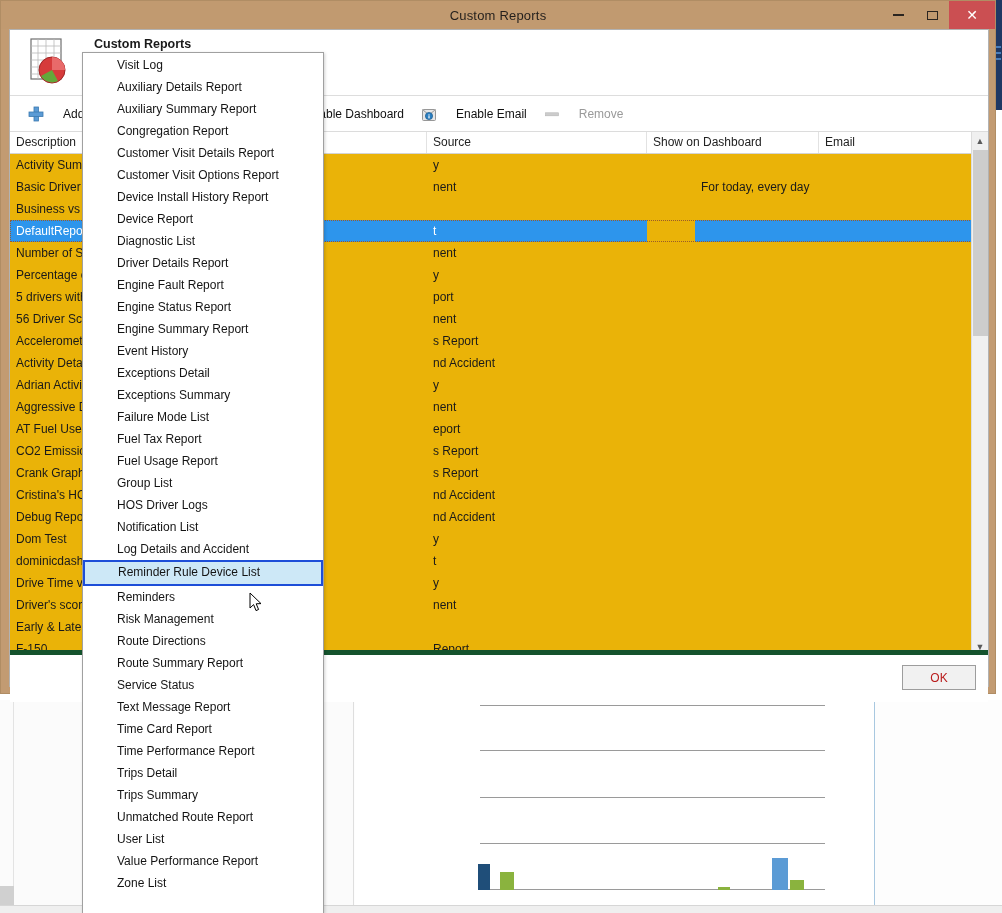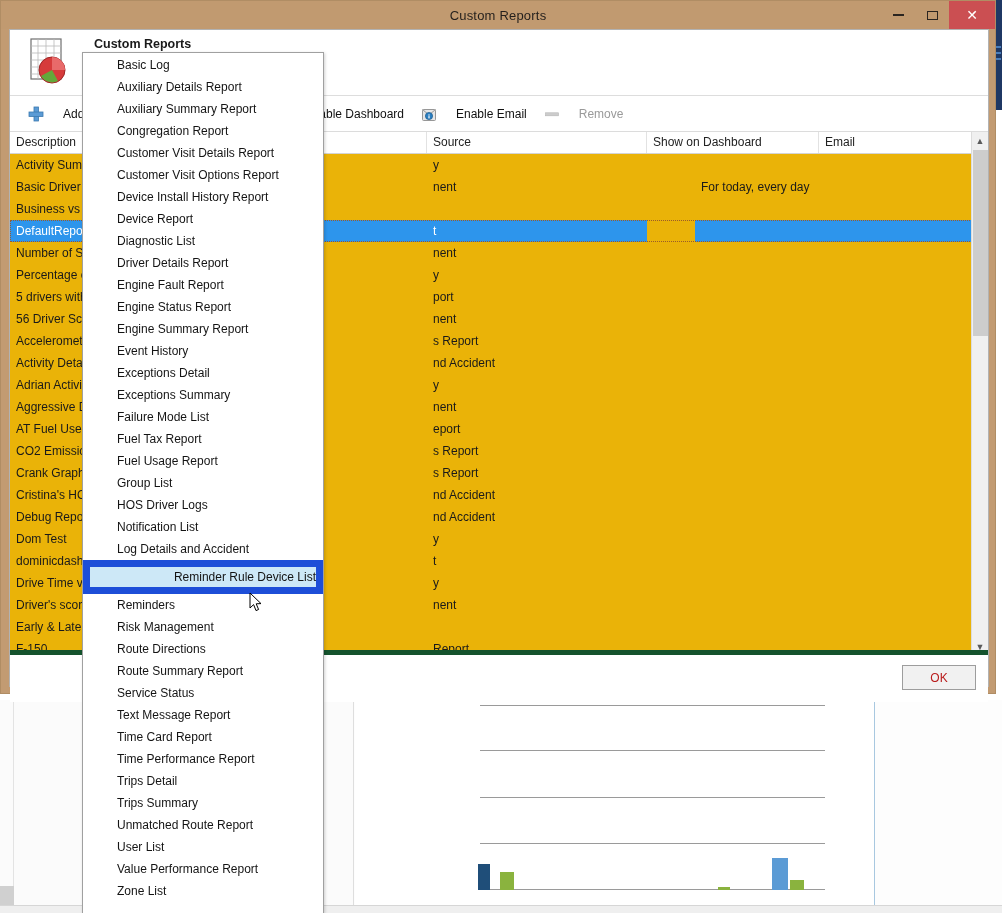--- a/index.html
+++ b/index.html
@@ -203,24 +203,23 @@
     position: absolute; left: 0; top: 0; width: 28px; height: 861px;
     background: #ffffff;
   }
   .mi {
     position: relative; height: 22px; line-height: 22px;
     padding-left: 34px; font-size: 12px; color: #141414;
     white-space: nowrap; cursor: default;
   }
   .mi.hl {
     background: #cde8f7;
-    border: 7px solid #1d4ed8;
-    height: 34px; line-height: 20px;
+    border: 2px solid #1d4ed8;
+    height: 26px; line-height: 20px;
     padding-left: 33px;
-    text-align: right;
   }
 
   
   #cursor {
     position: absolute; left: 249px; top: 592px; width: 14px; height: 22px;
     pointer-events: none;
   }
 </style>
 </head>
 <body>
@@ -532,21 +531,21 @@
       <div id="ok-button">OK</div>
     </div>
 
   </div>
 </div>
 
 <div id="menu">
   <div id="menu-strip"></div>
   <div id="menu-items">
       <div style="height: 1px;"></div>
-      <div class="mi">Basic Log</div>
+      <div class="mi">Visit Log</div>
       <div class="mi">Auxiliary Details Report</div>
       <div class="mi">Auxiliary Summary Report</div>
       <div class="mi">Congregation Report</div>
       <div class="mi">Customer Visit Details Report</div>
       <div class="mi">Customer Visit Options Report</div>
       <div class="mi">Device Install History Report</div>
       <div class="mi">Device Report</div>
       <div class="mi">Diagnostic List</div>
       <div class="mi">Driver Details Report</div>
       <div class="mi">Engine Fault Report</div>

